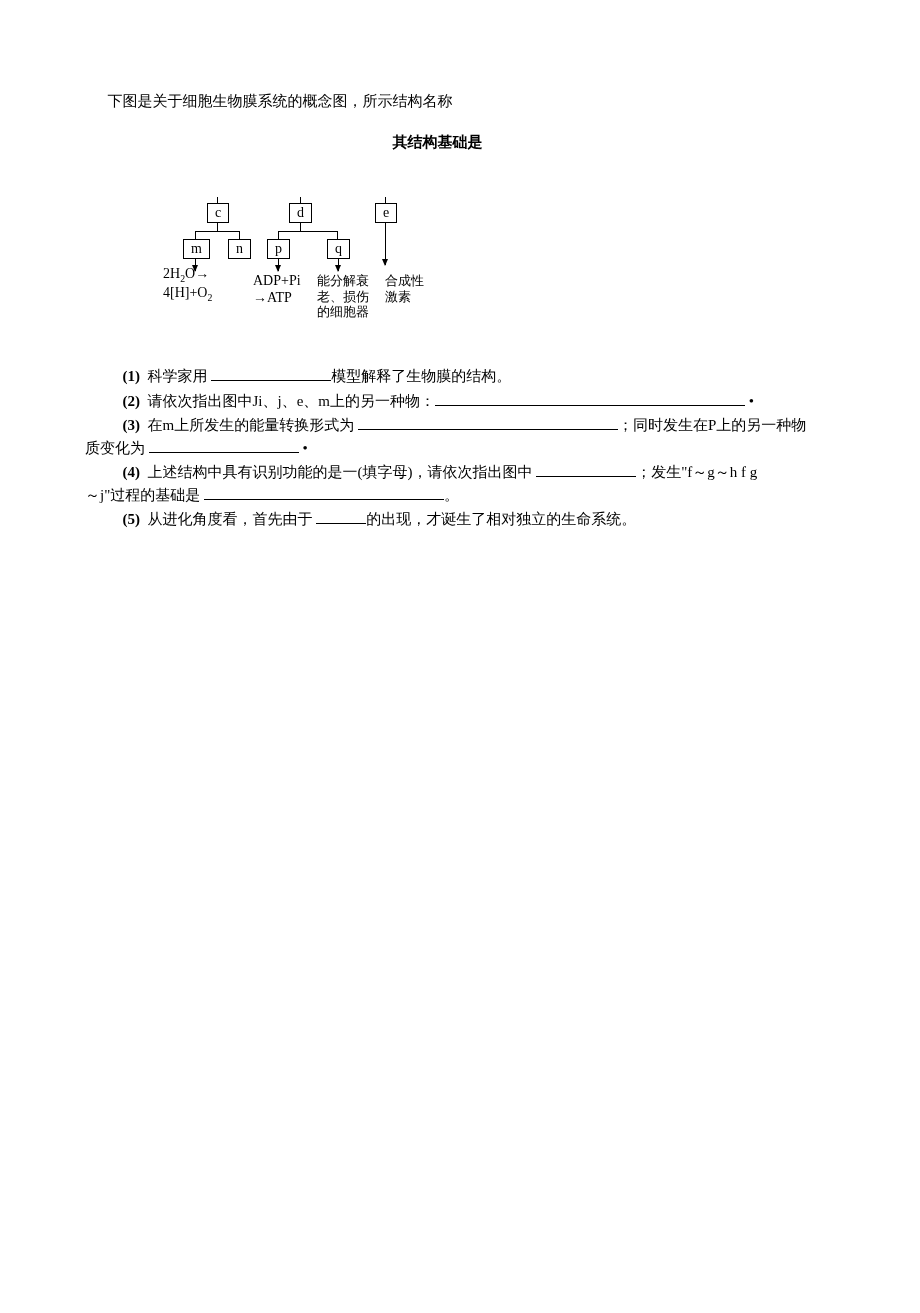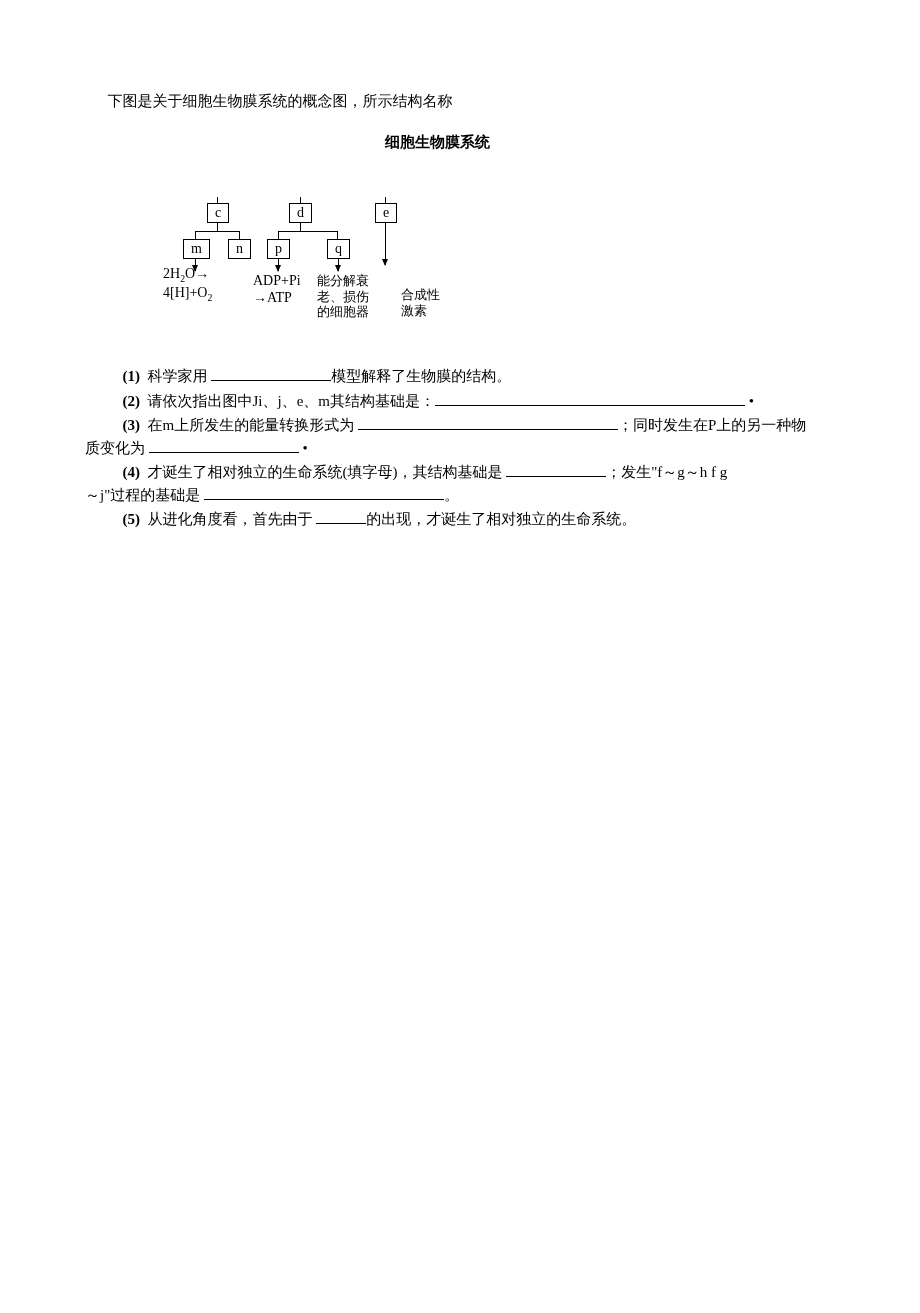--- a/index.html
+++ b/index.html
@@ -99,21 +99,21 @@
     .sub {
       font-size: 0.7em;
       vertical-align: sub;
     }
   </style>
 </head>
 <body>
 
 <div class="intro">下图是关于细胞生物膜系统的概念图，所示结构名称</div>
 
-<div class="diagram-title">细胞生物膜系统</div>
+<div class="diagram-title">其结构基础是</div>
 
 <div class="diagram">
 
   <div class="tick" style="left:42px; top:-6px;"></div>
   <div class="tick" style="left:125px; top:-6px;"></div>
   <div class="tick" style="left:210px; top:-6px;"></div>
 
   <div class="dbox" style="left:32px; top:0;">c</div>
   <div class="dbox" style="left:114px; top:0;">d</div>
   <div class="dbox" style="left:200px; top:0;">e</div>
@@ -150,47 +150,47 @@
     <span>ADP+Pi</span><br>
     <span>→ATP</span>
   </div>
 
   <div class="dtext dtext-cn" style="left:142px; top:70px;">
     <span>能分解衰</span><br>
     <span>老、损伤</span><br>
     <span>的细胞器</span>
   </div>
 
-  <div class="dtext dtext-cn" style="left:226px; top:70px;margin-top:14px;">
+  <div class="dtext dtext-cn" style="left:210px; top:70px;">
     <span>合成性</span><br>
     <span>激素</span>
   </div>
 </div>
 
 <div class="qrow">
   <span class="qnum">(1)</span>
   &nbsp;<span>科学家用 </span><span class="blank" style="width:120px;"></span><span>模型解释了生物膜的结构。</span>
 </div>
 
 <div class="qrow">
   <span class="qnum">(2)</span>
-  &nbsp;<span>请依次指出图中</span><span class="latin">Ji</span><span>、</span><span class="latin">j</span><span>、</span><span class="latin">e</span><span>、</span><span class="latin">m</span><span>其结构基础是：</span><span class="blank" style="width:310px;"></span>&nbsp;<span>•</span>
+  &nbsp;<span>请依次指出图中</span><span class="latin">Ji</span><span>、</span><span class="latin">j</span><span>、</span><span class="latin">e</span><span>、</span><span class="latin">m</span><span>上的另一种物：</span><span class="blank" style="width:310px;"></span>&nbsp;<span>•</span>
 </div>
 
 <div class="qrow">
   <span class="qnum">(3)</span>
   &nbsp;<span>在</span><span class="latin">m</span><span>上所发生的能量转换形式为 </span><span class="blank" style="width:260px;"></span><span>；同时发生在</span><span class="latin">P</span><span>上的另一种物</span>
 </div>
 <div class="qcont">
   <span>质变化为 </span><span class="blank" style="width:150px;"></span>&nbsp;<span>•</span>
 </div>
 
 <div class="qrow">
   <span class="qnum">(4)</span>
-  &nbsp;<span>才诞生了相对独立的生命系统(填字母)，其结构基础是 </span><span class="blank" style="width:100px;"></span><span>；发生</span><span class="latin">"f～g～h f g</span>
+  &nbsp;<span>上述结构中具有识别功能的是一(填字母)，请依次指出图中 </span><span class="blank" style="width:100px;"></span><span>；发生</span><span class="latin">"f～g～h f g</span>
 </div>
 <div class="qcont">
   <span class="latin">～j"</span><span>过程的基础是 </span><span class="blank" style="width:240px;"></span><span>。</span>
 </div>
 
 <div class="qrow">
   <span class="qnum">(5)</span>
   &nbsp;<span>从进化角度看，首先由于 </span><span class="blank" style="width:50px;"></span><span>的出现，才诞生了相对独立的生命系统。</span>
 </div>
 

